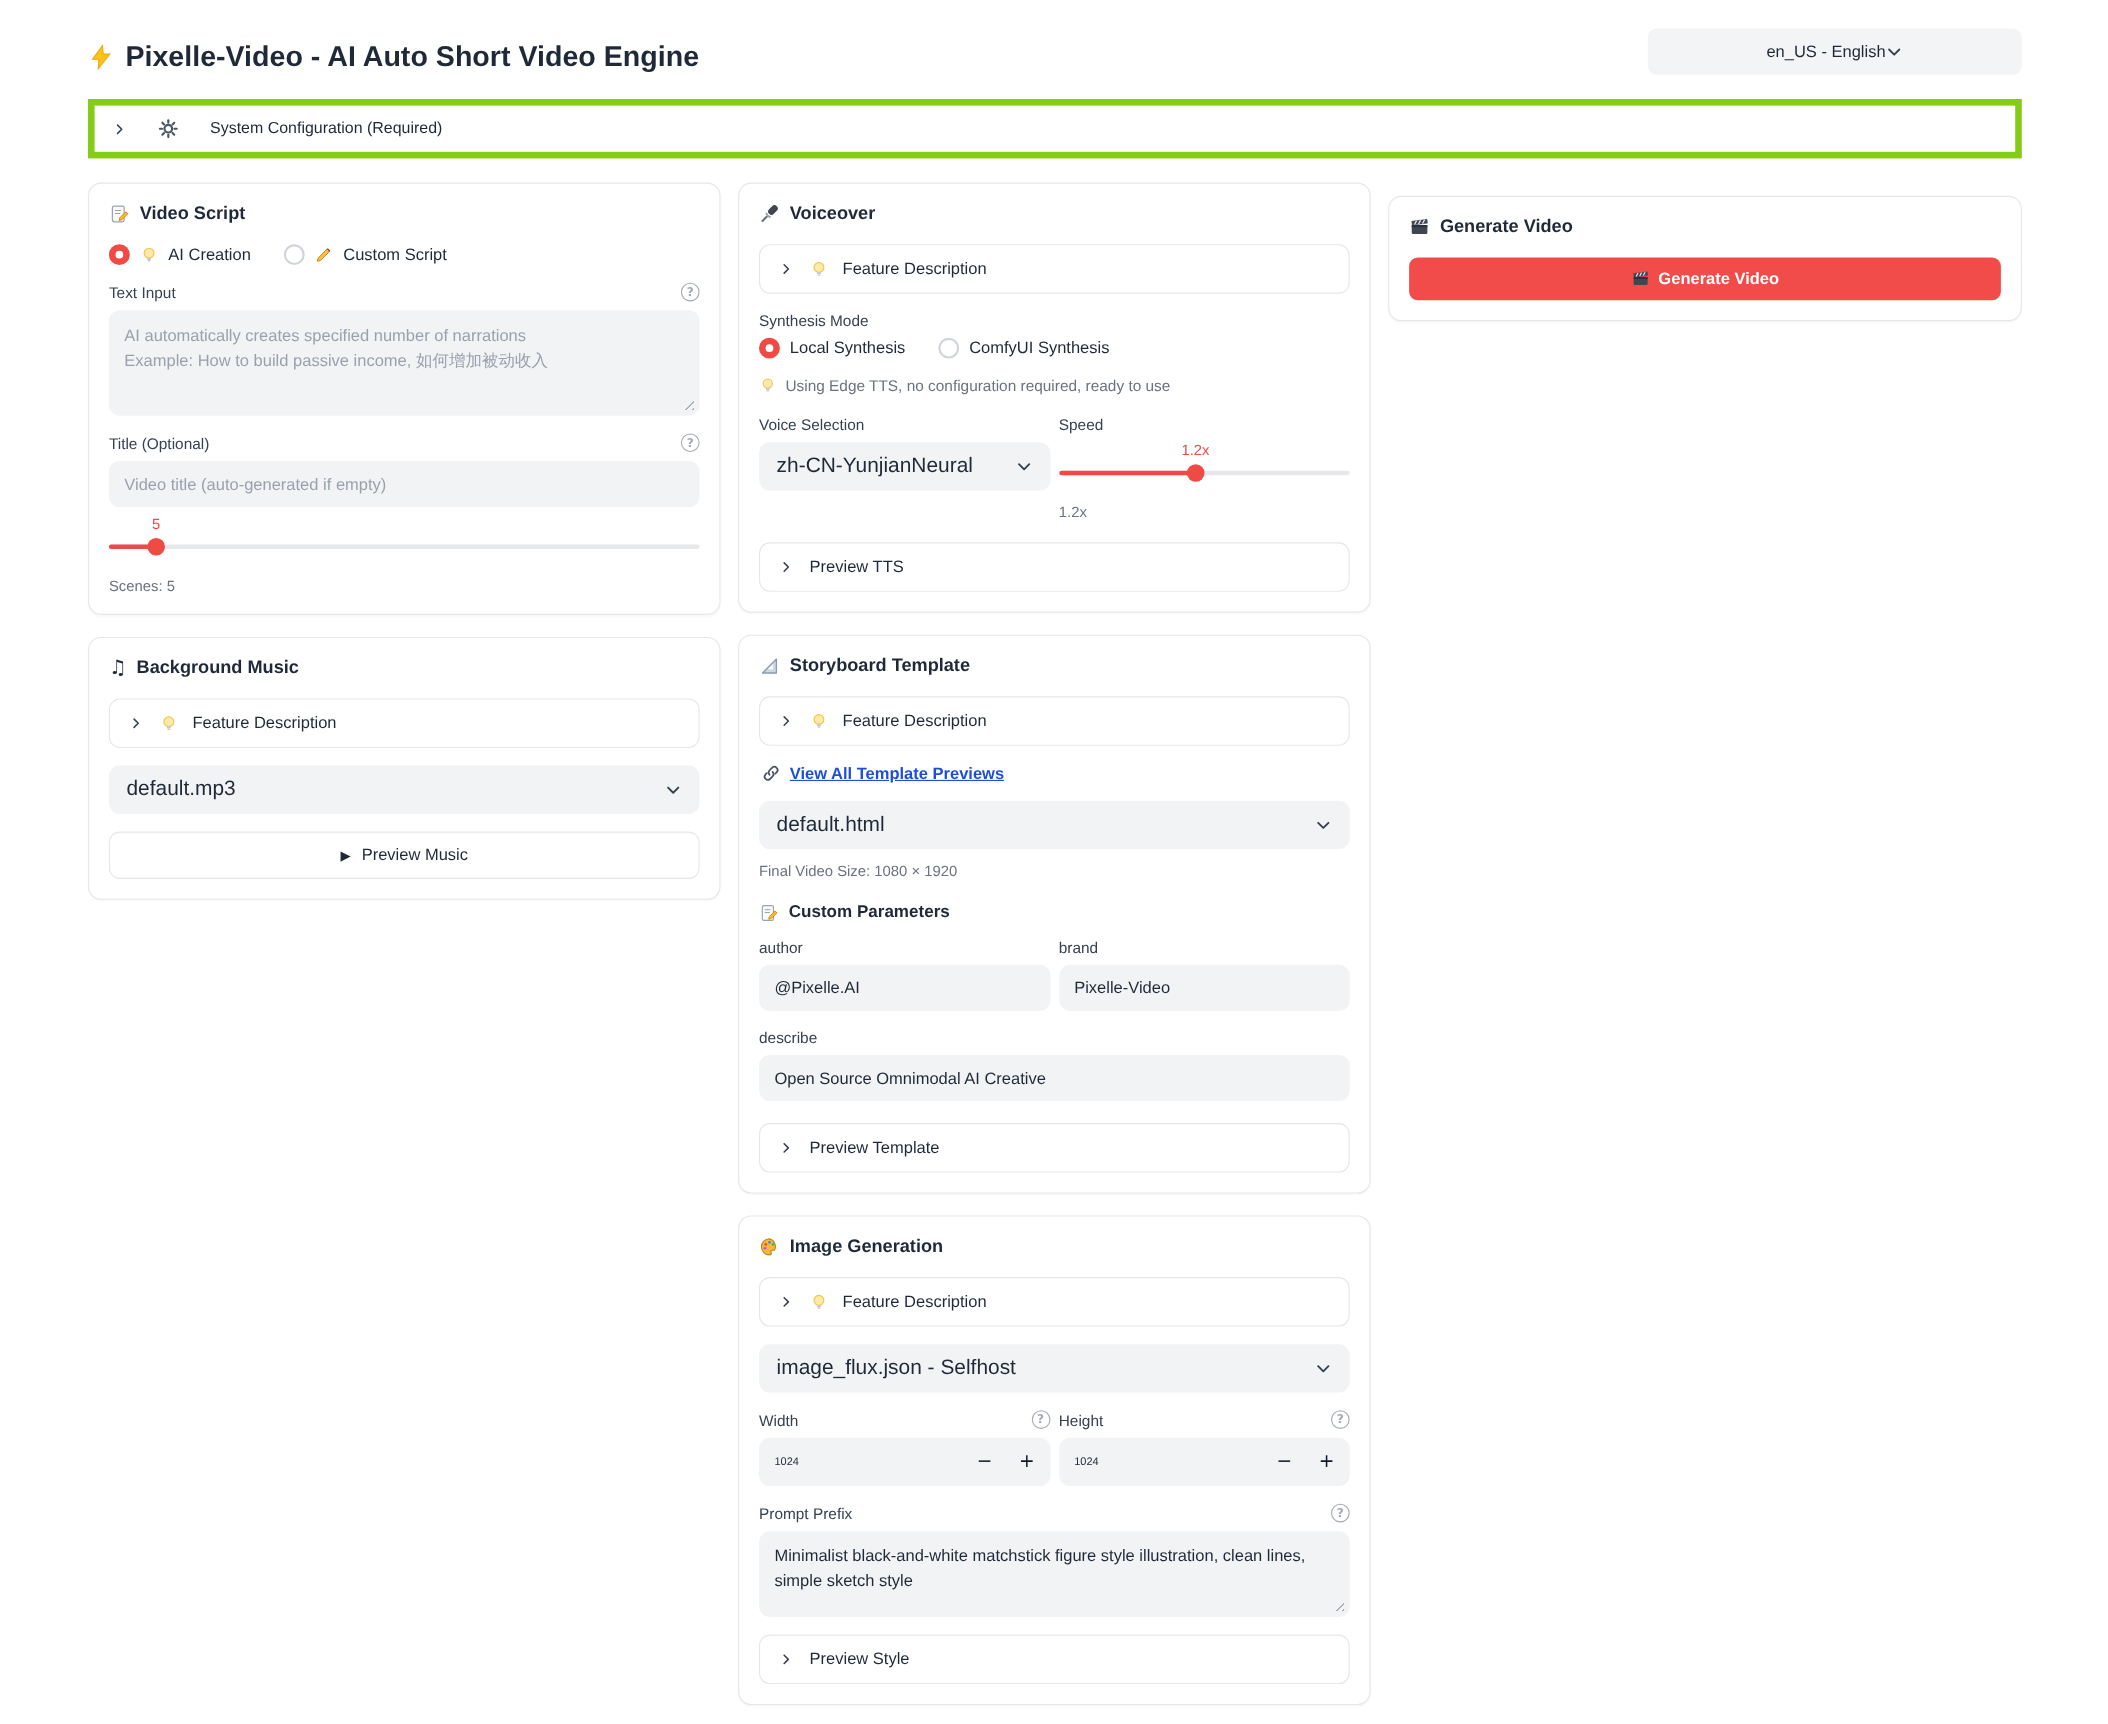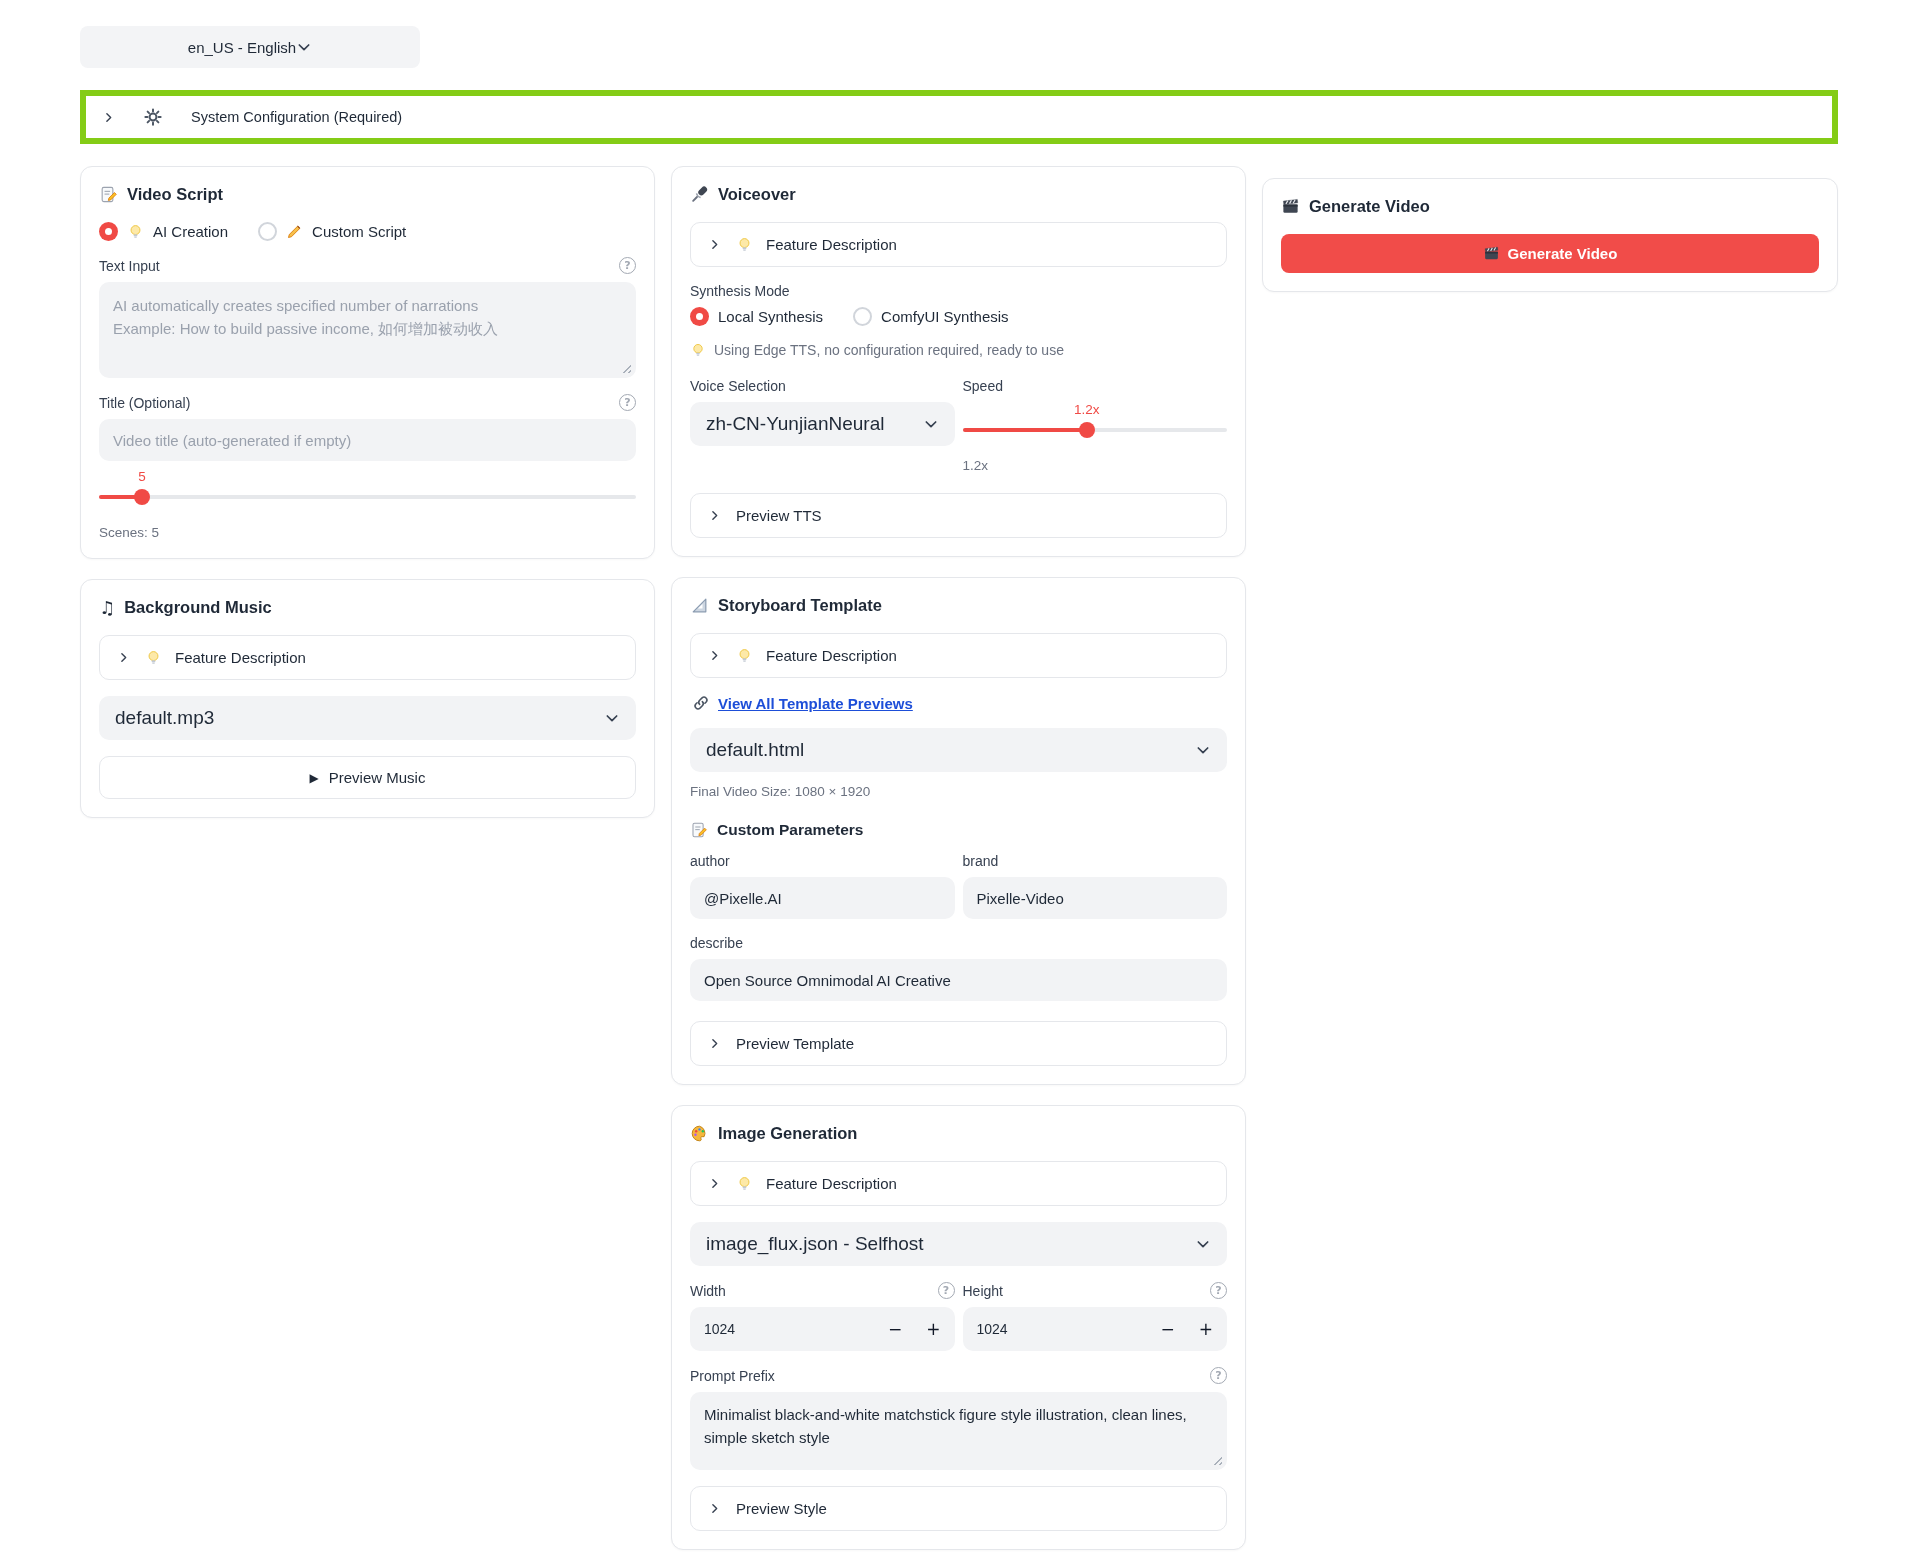--- a/index.html
+++ b/index.html
@@ -126,21 +126,21 @@
   
   .grid-2 { display: grid; grid-template-columns: 1fr 1fr; column-gap: 8px; }
   .half { width: calc(50% - 8px); }
 
   
   .number-input {
     background: #f2f3f5; border-radius: 10px; height: 44px;
     display: flex; align-items: center; padding: 0 14px; font-size: 15px;
   }
   .number-input .num-val { flex: 1; background: transparent; border: none; outline: none;
-    font-size: 14px; color: #1f2937; font-family: inherit; width: 100%; }
+    font-size: 10px; color: #1f2937; font-family: inherit; width: 100%; }
   .stepper { display: flex; gap: 24px; font-size: 17px; color: #111827; }
   .stepper span { cursor: pointer; }
 
   .hint-row { display: flex; align-items: center; gap: 8px; color: #6b7280; font-size: 14px; margin: 16px 0 4px; }
   .mb8 { margin-bottom: 8px; } .mb16 { margin-bottom: 16px; }
   .mt16 { margin-top: 16px; } .mt20 { margin-top: 20px; }
 
   .glyph { font-family: "DejaVu Sans", sans-serif; }
   .note-glyph { font-size: 18px; color: #1f2937; line-height: 1; }
   .play-glyph { font-size: 12px; margin-right: 2px; }
@@ -212,20 +212,26 @@
     </g>
     <g id="i-bolt">
       <path d="M13.2 1.5 L4.2 13.8 h5.8 L9.3 22.5 L19.8 9.2 h-6 Z" fill="#fcc419" stroke="#f2a60d" stroke-width="1"></path>
     </g>
   </defs>
 </svg>
 
 <div class="page">
 
   <header class="topbar">
+    <h1 class="app-title">
+      <svg width="24" height="24" viewBox="0 0 24 24">
+          <use href="#i-bolt"></use>
+        </svg>
+      <span>Pixelle-Video - AI Auto Short Video Engine</span>
+    </h1>
     <div class="lang-select">
       <span>en_US - English</span>
       <svg width="16" height="16" viewBox="0 0 24 24">
           <use href="#i-chevron-down"></use>
         </svg>
     </div>
   </header>
 
   <div class="sys-accordion">
     <svg width="13" height="13" viewBox="0 0 24 24">

